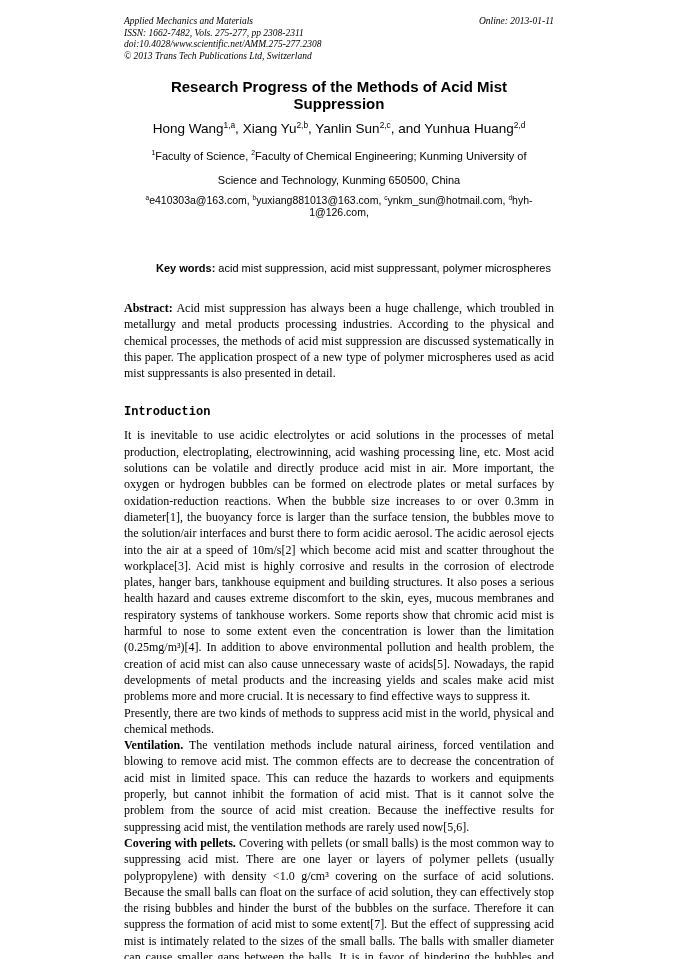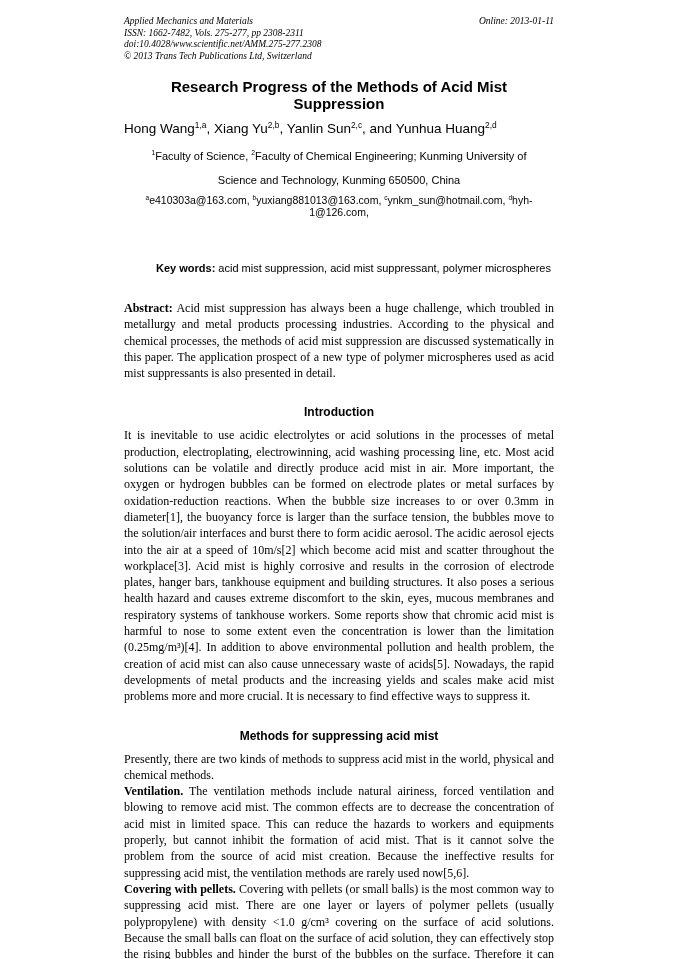--- a/index.html
+++ b/index.html
@@ -18,21 +18,21 @@
     font-style: italic; font-size: 9.5px; line-height: 11.5px;
   }
   
   .title {
     font-family: "Liberation Sans", sans-serif;
     font-size: 15px; font-weight: bold; text-align: center;
     margin-top: 16px;
   }
   .authors {
     font-family: "Liberation Sans", sans-serif;
-    font-size: 13.5px; text-align: left; margin-top: 9px;
+    font-size: 13.5px; text-align: center; margin-top: 9px;
   }
   sup { font-size: 0.62em; vertical-align: super; line-height: 0; }
   .affiliation {
     font-family: "Liberation Sans", sans-serif;
     font-size: 11px; text-align: center; margin-top: 8px; line-height: 24px;
   }
   .emails {
     font-family: "Liberation Sans", sans-serif;
     font-size: 10.5px; text-align: center; margin-top: 2px;
   }
@@ -42,23 +42,23 @@
     font-size: 11px; margin-top: 44px;
   }
   .keywords b { font-weight: bold; padding-left: 32px; }
   
   .abstract, .body-par {
     font-family: "Liberation Serif", serif;
     font-size: 12px; line-height: 16.3px; text-align: justify;
   }
   .abstract { margin-top: 26px; }
   .section-heading {
-    font-family: Liberation Sans, sans-serif;
+    font-family: Liberation Mono, monospace;
     font-size: 12px; font-weight: bold;
-    margin-top: 24px; margin-bottom: 8px; text-align: center;
+    margin-top: 24px; margin-bottom: 8px;
   }
   .section-heading.tight { margin-bottom: 6px; }
   .body-par b { font-weight: bold; }
 </style>
 </head>
 <body>
 
 <div class="page">
 
   <header class="jheader">
@@ -86,19 +86,18 @@
     <span><sup>a</sup><span>e410303a@163.com, </span></span><span><sup>b</sup><span>yuxiang881013@163.com, </span></span><span><sup>c</sup><span>ynkm_sun@hotmail.com, </span></span><span><sup>d</sup><span>hyh-1@126.com,</span></span>
   </div>
 
   <p class="keywords"><b>Key words:</b><span> acid mist suppression, acid mist suppressant, polymer microspheres</span></p>
 
   <p class="abstract"><b>Abstract:</b><span> Acid mist suppression has always been a huge challenge, which troubled in metallurgy and metal products processing industries. According to the physical and chemical processes, the methods of acid mist suppression are discussed systematically in this paper. The application prospect of a new type of polymer microspheres used as acid mist suppressants is also presented in detail.</span></p>
 
   <h2 class="section-heading">Introduction</h2>
   <p class="body-par">It is inevitable to use acidic electrolytes or acid solutions in the processes of metal production, electroplating, electrowinning, acid washing processing line, etc. Most acid solutions can be volatile and directly produce acid mist in air. More important, the oxygen or hydrogen bubbles can be formed on electrode plates or metal surfaces by oxidation-reduction reactions. When the bubble size increases to or over 0.3mm in diameter[1], the buoyancy force is larger than the surface tension, the bubbles move to the solution/air interfaces and burst there to form acidic aerosol. The acidic aerosol ejects into the air at a speed of 10m/s[2] which become acid mist and scatter throughout the workplace[3]. Acid mist is highly corrosive and results in the corrosion of electrode plates, hanger bars, tankhouse equipment and building structures. It also poses a serious health hazard and causes extreme discomfort to the skin, eyes, mucous membranes and respiratory systems of tankhouse workers. Some reports show that chromic acid mist is harmful to nose to some extent even the concentration is lower than the limitation (0.25mg/m³)[4]. In addition to above environmental pollution and health problem, the creation of acid mist can also cause unnecessary waste of acids[5]. Nowadays, the rapid developments of metal products and the increasing yields and scales make acid mist problems more and more crucial. It is necessary to find effective ways to suppress it.</p>
 
-  <h2 class="section-heading">Methods for suppressing acid mist</h2>
   <p class="body-par">Presently, there are two kinds of methods to suppress acid mist in the world, physical and chemical methods.</p>
 
   <p class="body-par"><b>Ventilation.</b><span> The ventilation methods include natural airiness, forced ventilation and blowing to remove acid mist. The common effects are to decrease the concentration of acid mist in limited space. This can reduce the hazards to workers and equipments properly, but cannot inhibit the formation of acid mist. That is it cannot solve the problem from the source of acid mist creation. Because the ineffective results for suppressing acid mist, the ventilation methods are rarely used now[5,6].</span></p>
   <p class="body-par"><b>Covering with pellets.</b><span> Covering with pellets (or small balls) is the most common way to suppressing acid mist. There are one layer or layers of polymer pellets (usually polypropylene) with density &lt;1.0 g/cm³ covering on the surface of acid solutions. Because the small balls can float on the surface of acid solution, they can effectively stop the rising bubbles and hinder the burst of the bubbles on the surface. Therefore it can suppress the formation of acid mist to some extent[7]. But the effect of suppressing acid mist is intimately related to the sizes of the small balls. The balls with smaller diameter can cause smaller gaps between the balls. It is in favor of hindering the bubbles and further</span></p>
 
 </div>
 
 </body></html>

